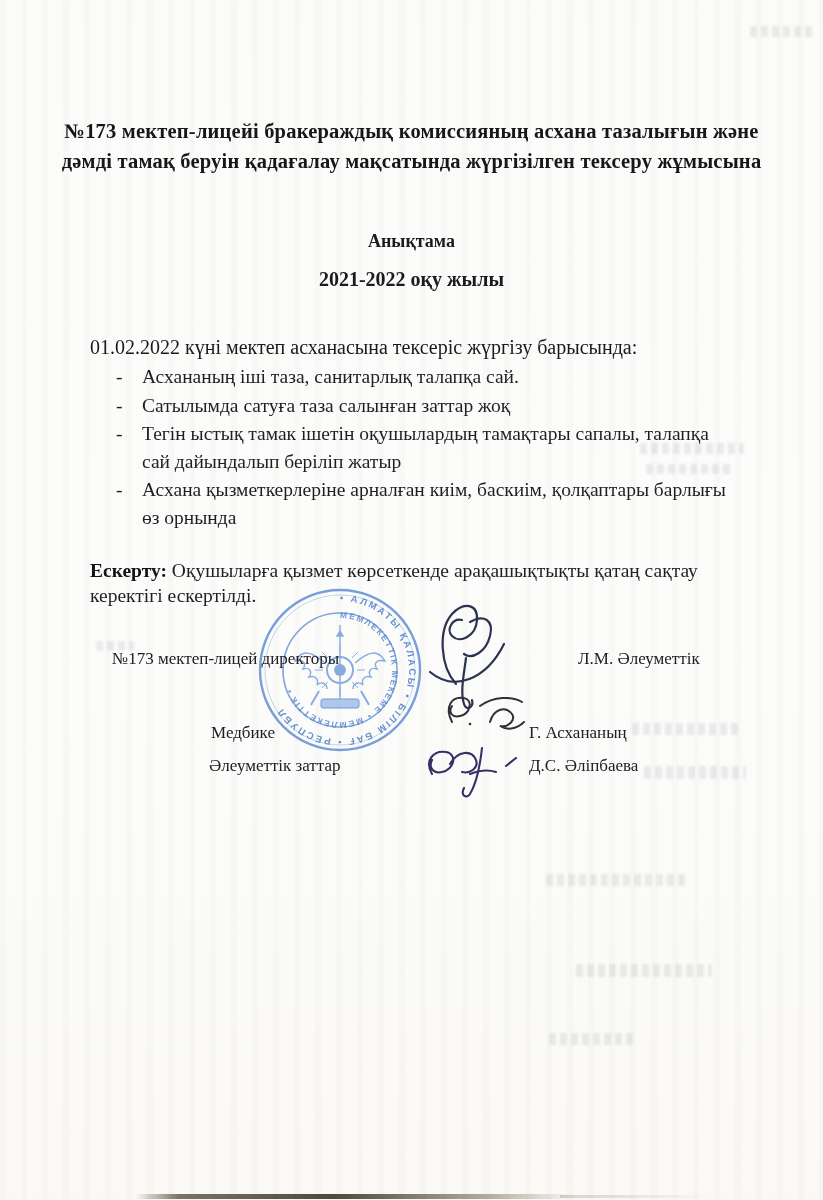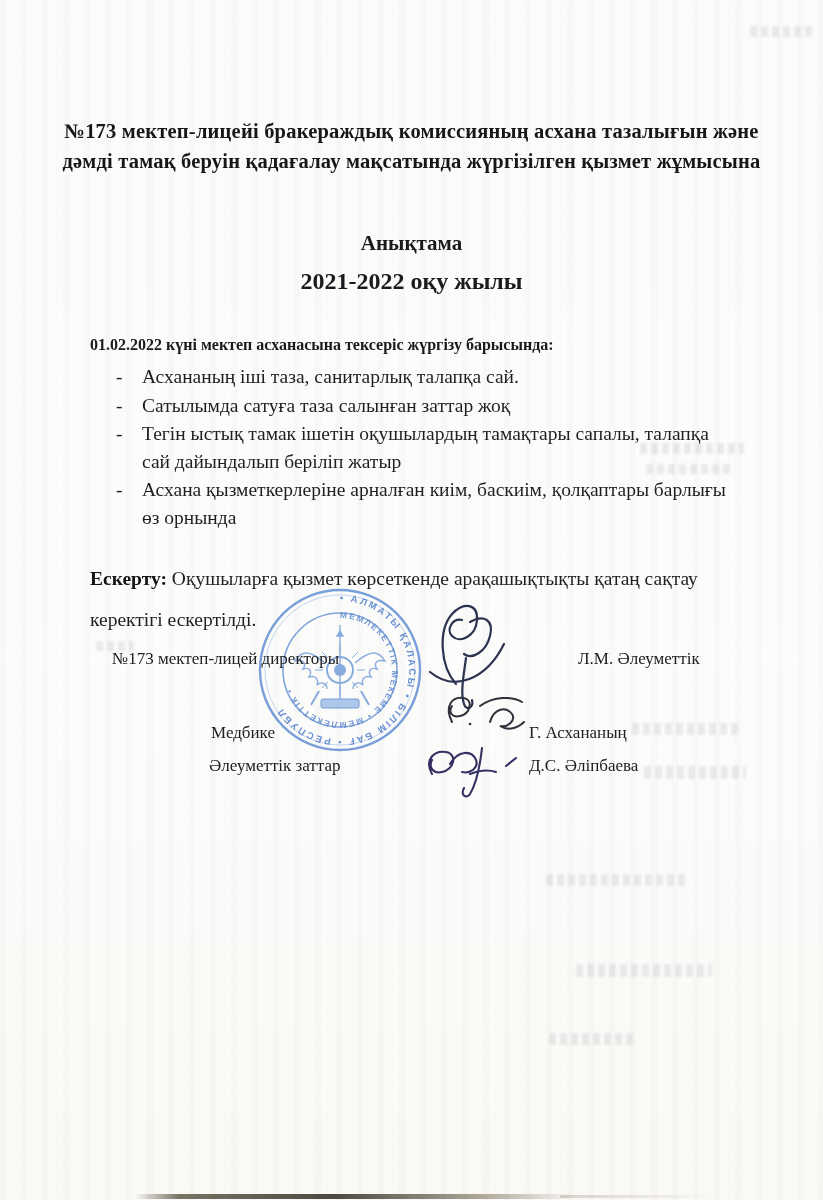--- a/index.html
+++ b/index.html
@@ -20,41 +20,41 @@
   .abs{position:absolute;}
   .doc-title{
     left:50%;transform:translateX(-50%);
     top:116px;width:700px;text-align:center;
     font-size:20.5px;font-weight:bold;line-height:30px;
     color:#17171a;letter-spacing:.2px;
   }
   .heading{
     left:50%;transform:translateX(-50%);
     top:231px;width:400px;text-align:center;
-    font-size:21px;font-weight:bold;color:#1b1b1f;
+    font-size:18px;font-weight:bold;color:#1b1b1f;
   }
   .school-year{
     left:50%;transform:translateX(-50%);
     top:268px;width:400px;text-align:center;
-    font-size:24px;font-weight:bold;color:#1b1b1f;
+    font-size:20px;font-weight:bold;color:#1b1b1f;
   }
   .intro{
     left:90px;top:336px;width:660px;
-    font-size:16px;font-weight:bold;color:#1a1a1e;
+    font-size:20px;font-weight:normal;color:#1a1a1e;
   }
   .bullets{
     left:116px;top:363px;width:624px;
     list-style:none;margin:0;padding:0;
     font-size:19.5px;line-height:27.6px;
   }
   .bullets li{display:flex;margin:0 0 1px 0;}
   .bullets .dash{flex:0 0 26px;}
   .note{
     left:90px;top:558px;width:632px;
-    font-size:19.5px;line-height:41px;
+    font-size:19.5px;line-height:25px;
   }
   .note b{font-weight:bold;color:#141418;}
   .sig-label,.sig-name{font-size:17px;color:#202024;white-space:nowrap;}
   .stamp{left:257px;top:587px;width:166px;height:166px;opacity:.92;}
   .signatures{left:400px;top:588px;width:145px;height:220px;}
   
   .ghost{
     position:absolute;
     background:repeating-linear-gradient(90deg,rgba(140,140,148,.38) 0 7px,rgba(140,140,148,0) 7px 11px);
     filter:blur(1.3px);opacity:.42;border-radius:2px;
@@ -70,21 +70,21 @@
     filter:blur(.6px);
   }
 </style>
 </head>
 <body>
 
 <div class="page">
 
   <div class="abs doc-title">
     <div>№173 мектеп-лицейі бракераждық комиссияның асхана тазалығын және</div>
-    <div>дәмді тамақ беруін қадағалау мақсатында жүргізілген қызмет жұмысына</div>
+    <div>дәмді тамақ беруін қадағалау мақсатында жүргізілген тексеру жұмысына</div>
   </div>
 
   <div class="abs heading">Анықтама</div>
   <div class="abs school-year">2021-2022 оқу жылы</div>
 
   <div class="abs intro">01.02.2022  күні мектеп асханасына тексеріс жүргізу барысында:</div>
 
   <ul class="abs bullets">
     <li>
       <span class="dash">-</span>

